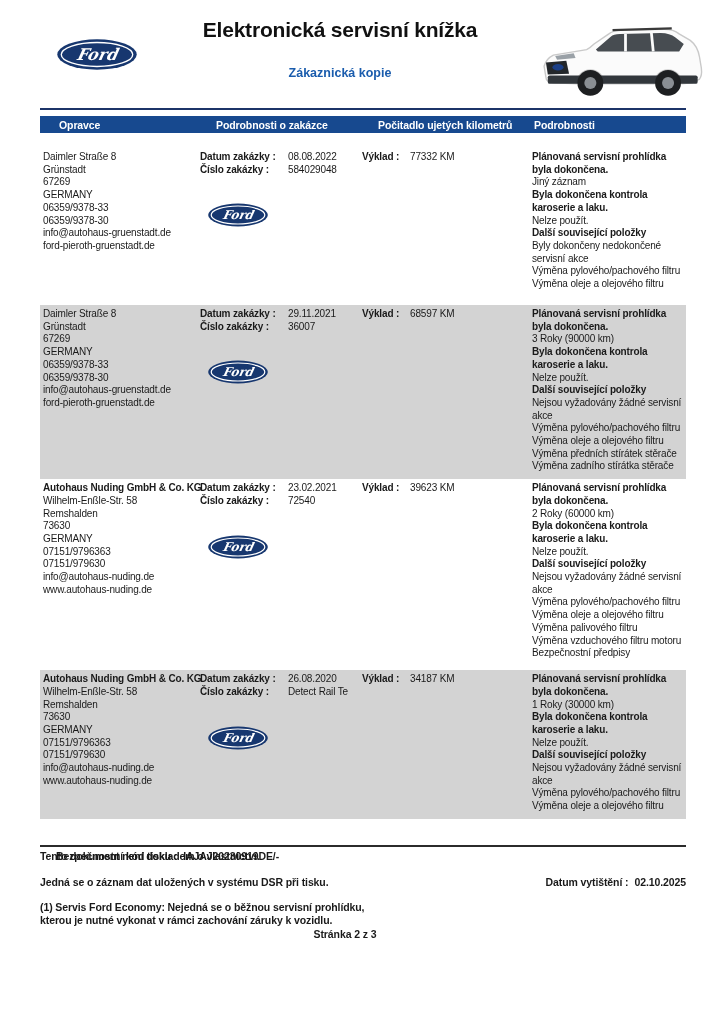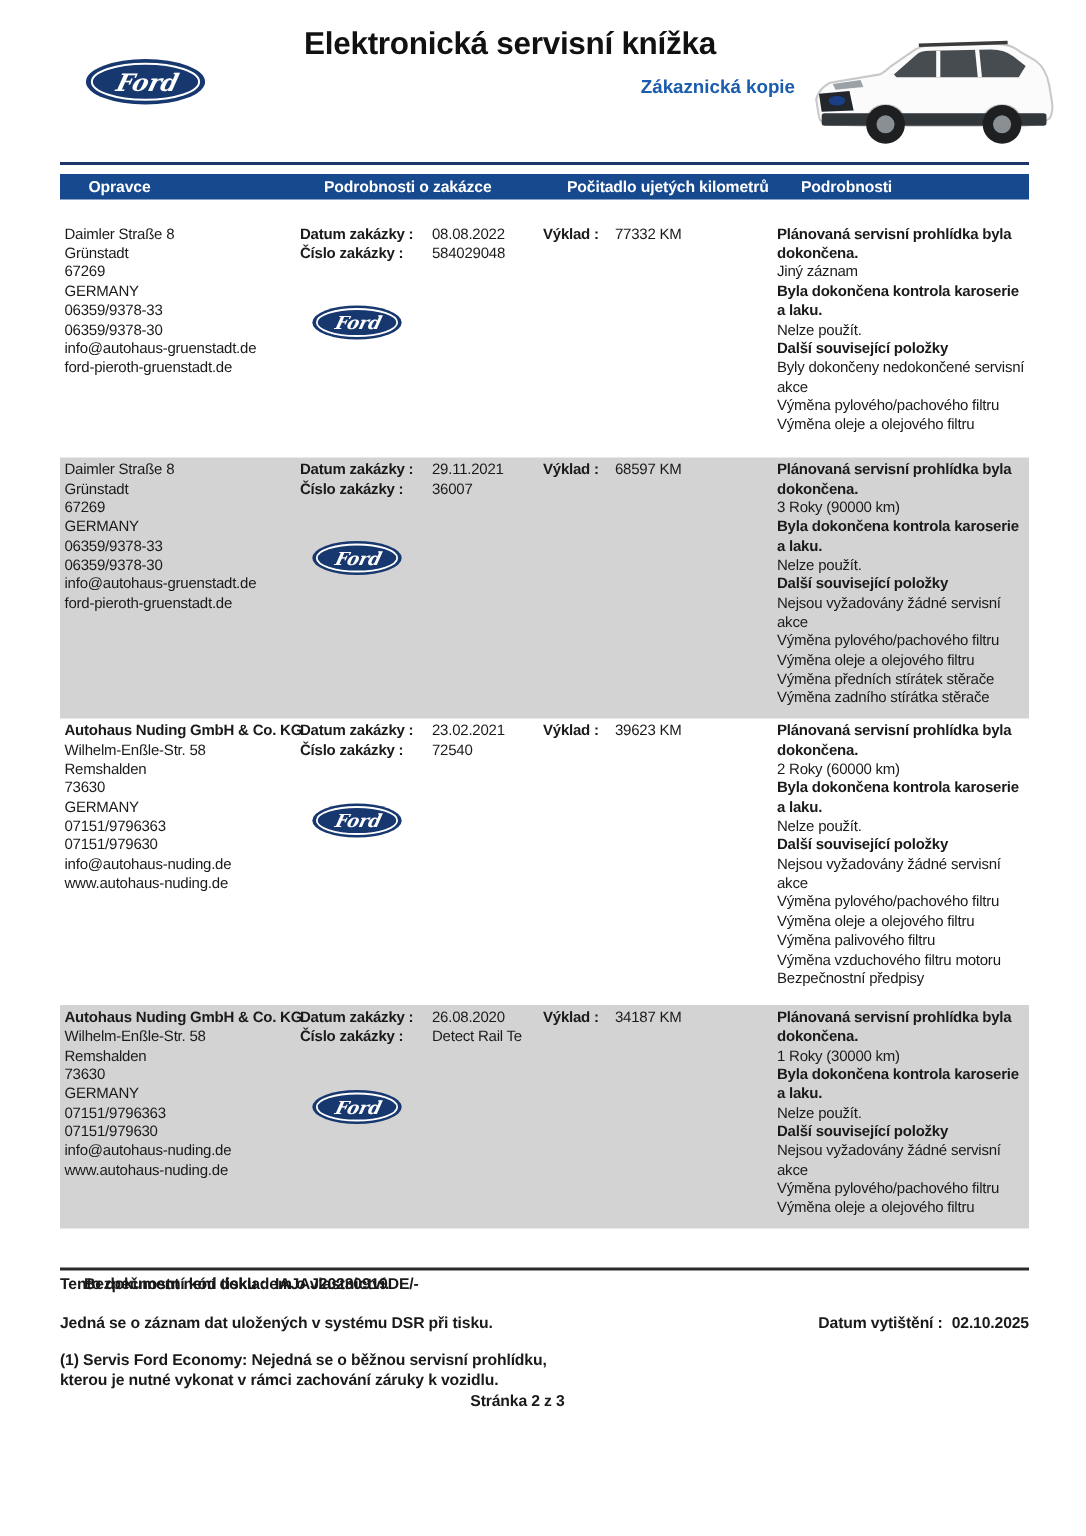--- a/index.html
+++ b/index.html
@@ -10,21 +10,21 @@
     --text-color:#1a1a1a;
   }
   *{margin:0;padding:0;box-sizing:border-box;}
   body{background:#ffffff;font-family:"Liberation Sans", sans-serif;color:var(--text-color);}
   .page{position:relative;width:724px;height:1024px;background:#fff;overflow:hidden;}
 
   
   .header-logo{position:absolute;left:57px;top:36px;width:80px;height:37px;}
   .titles{position:absolute;left:150px;top:18px;width:380px;text-align:center;}
   .doc-title{font-size:21px;font-weight:bold;color:#111;letter-spacing:-0.2px;}
-  .doc-subtitle{margin-top:9px;font-size:12.5px;font-weight:bold;color:var(--subtitle-blue);text-align:right;}
+  .doc-subtitle{margin-top:24px;font-size:12.5px;font-weight:bold;color:var(--subtitle-blue);}
   .car{position:absolute;left:533px;top:10px;width:185px;height:94px;}
 
   
   .topline{position:absolute;left:40px;top:108px;width:646px;height:2px;background:#1c3468;}
   .thead{position:absolute;left:40px;top:116px;width:646px;height:17px;background:var(--header-bar);
          display:grid;grid-template-columns:157px 162px 156px 171px;align-items:center;
          color:#fff;font-size:10.5px;font-weight:bold;letter-spacing:-0.1px;}
   .thead > div{padding-left:19px;white-space:nowrap;overflow:visible;}
 
   #records{position:absolute;left:40px;top:134px;width:646px;font-size:10px;line-height:12.7px;letter-spacing:-0.15px;}
@@ -37,21 +37,21 @@
 
   .repairer-name{font-weight:bold;white-space:nowrap;overflow:visible;position:relative;z-index:2;}
   .addr-line{white-space:nowrap;}
 
   .kv{display:flex;}
   .kv .k{font-weight:bold;width:88px;flex:0 0 88px;}
   .kv .v{white-space:nowrap;}
   .col-odo .kv .k{width:48px;flex:0 0 48px;}
   .record-logo{margin:27px 0 0 8px;width:60px;height:24px;}
 
-  .detail-line{min-height:12.7px;}
+  .detail-line{min-height:12.7px;margin-left:14px;}
   .detail-line.b{font-weight:bold;}
 
   
   .footline{position:absolute;left:40px;top:845px;width:646px;height:2px;background:#2b2b2b;}
   .f-abs{position:absolute;font-size:10.5px;font-weight:bold;letter-spacing:-0.1px;white-space:nowrap;}
   .f-left1{left:40px;top:850px;}
   .f-right1{left:56px;top:850px;width:646px;text-align:left;}
   .f-left2{left:40px;top:876px;}
   .f-right2{left:40px;top:876px;width:646px;text-align:right;}
   .f-note1{left:40px;top:901px;}

